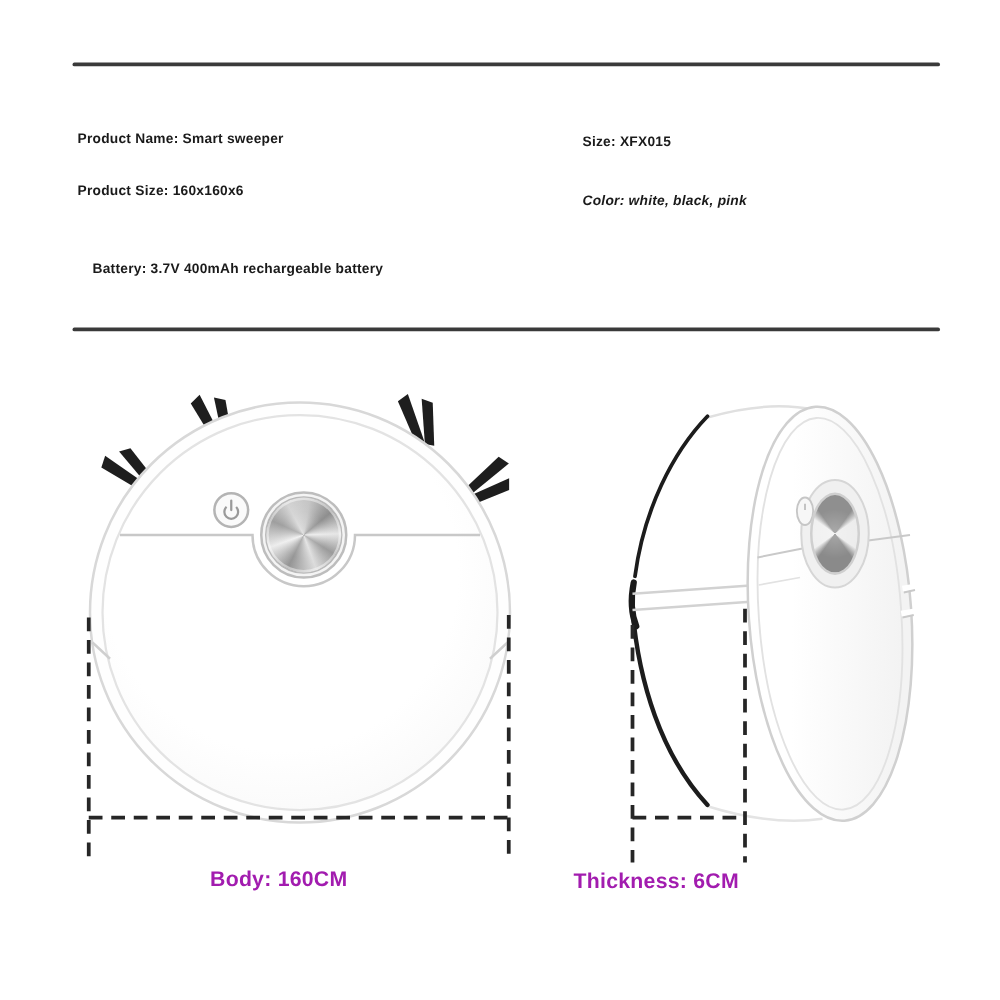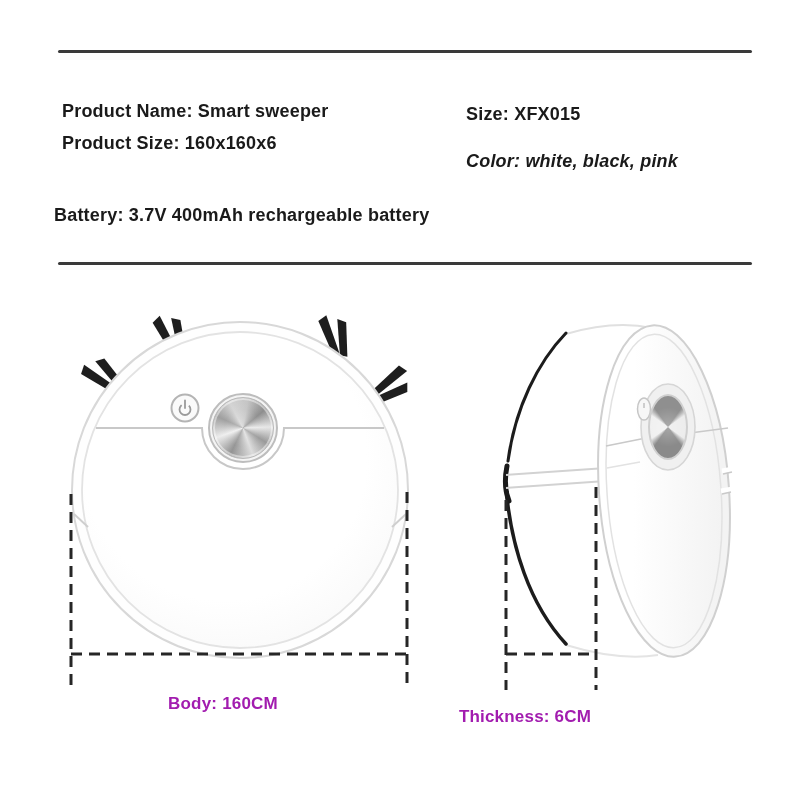--- a/index.html
+++ b/index.html
@@ -4,34 +4,34 @@
 <style>
   html,body{margin:0;padding:0;}
   body{
     width:800px;height:800px;position:relative;background:#ffffff;
     font-family:"Liberation Sans", sans-serif;overflow:hidden;
   }
   .divider{position:absolute;left:58px;width:694px;height:3px;background:#3a3a3a;border-radius:2px;}
   #divider-top{top:50px;}
   #divider-bottom{top:262px;}
   .spec{
-    position:absolute;font-weight:bold;font-size:18px;line-height:22px;
+    position:absolute;font-weight:bold;font-size:11px;line-height:22px;
     color:#1a1a1a;letter-spacing:0.2px;white-space:nowrap;
   }
   #spec-name{left:62px;top:100px;}
   #spec-model{left:466px;top:103px;}
-  #spec-size{left:62px;top:132px;}
+  #spec-size{left:62px;top:142px;}
   #spec-color{left:466px;top:150px;font-style:italic;}
-  #spec-battery{left:54px;top:204px;}
+  #spec-battery{left:74px;top:204px;}
   .dim-label{
     position:absolute;width:200px;text-align:center;font-weight:bold;
     font-size:17px;color:#a21caf;letter-spacing:0.2px;white-space:nowrap;
   }
   #body-label{left:123px;top:694px;}
-  #thickness-label{left:425px;top:695px;margin-top:12px;}
+  #thickness-label{left:425px;top:695px;}
   #scene{position:absolute;left:0;top:0;width:800px;height:800px;}
   
   #disc-left{
     position:absolute;left:212px;top:397px;width:62px;height:62px;border-radius:50%;
     border:1px solid #b9b9b9;box-sizing:border-box;
     background:
       radial-gradient(circle at 50% 50%, rgba(255,255,255,0.30) 0%, rgba(255,255,255,0) 45%, rgba(0,0,0,0.04) 100%),
       conic-gradient(from 10deg, #c7c7c7, #8f8f8f 40deg, #e9e9e9 78deg, #9c9c9c 112deg, #dedede 150deg, #969696 196deg, #efefef 240deg, #a0a0a0 284deg, #d6d6d6 322deg, #c7c7c7 360deg);
     box-shadow: inset 0 0 0 2px rgba(255,255,255,0.45);
   }

